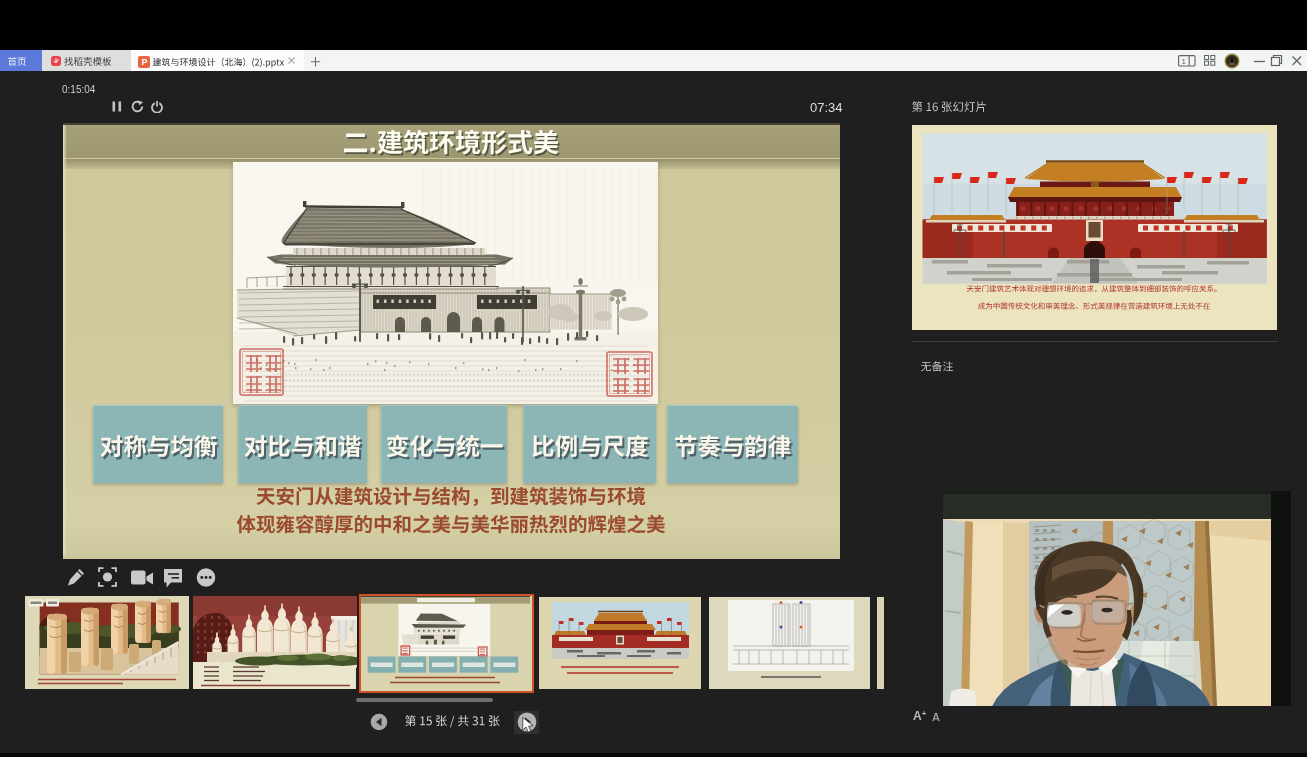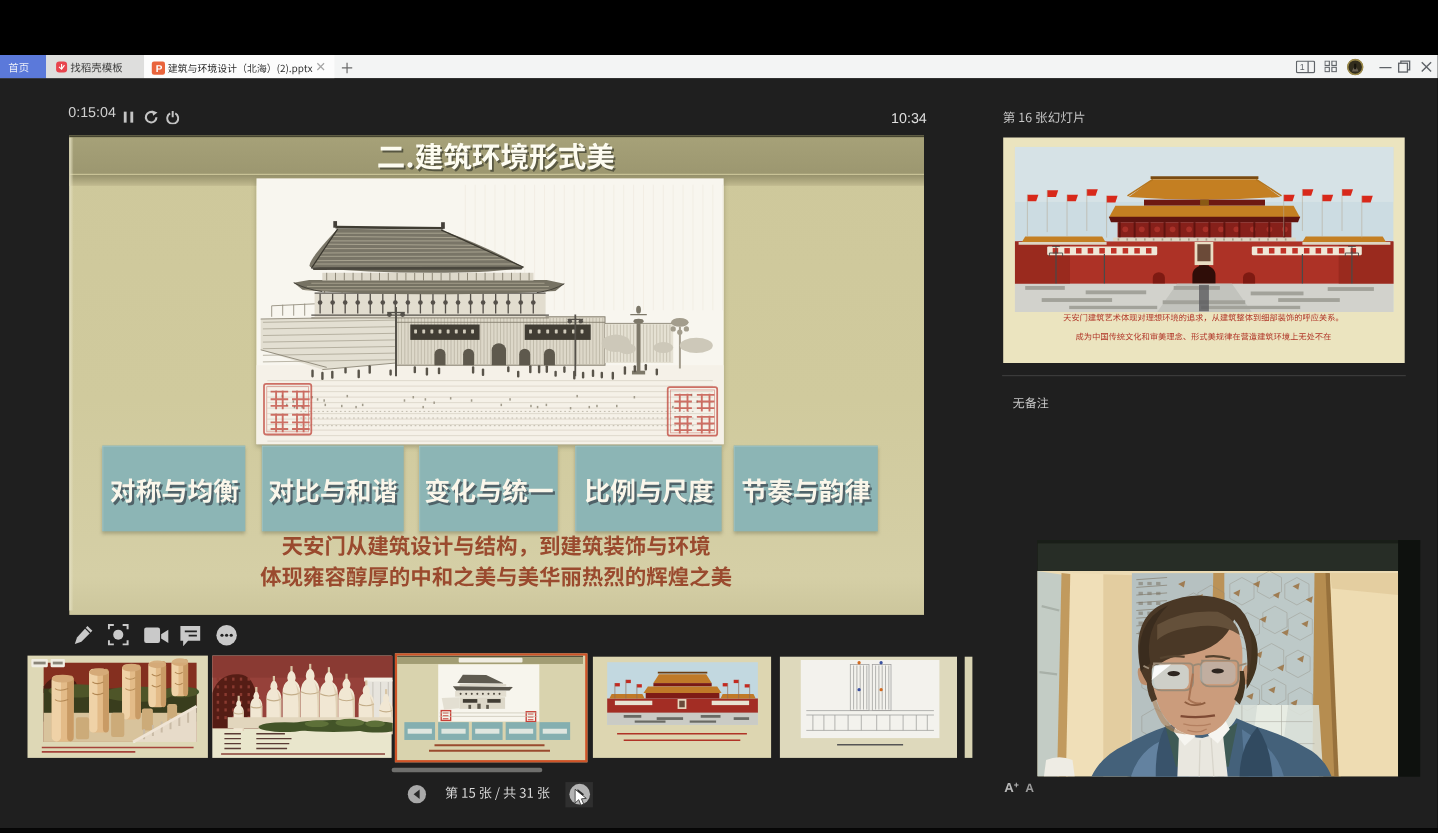--- a/index.html
+++ b/index.html
@@ -76,34 +76,34 @@
       <line x1="1" y1="6.5" x2="12" y2="6.5" stroke="#5f6368" stroke-width="1.3"></line>
     </svg>
   <svg class="abs" style="left:1270px;top:54px" width="14" height="13">
       <path d="M3.5,3.5 v-2 h8 v8 h-2" fill="none" stroke="#5f6368" stroke-width="1.2"></path>
       <rect x="1.5" y="3.5" width="8" height="8" fill="none" stroke="#5f6368" stroke-width="1.2"></rect>
     </svg>
   <svg class="abs" style="left:1291px;top:55px" width="12" height="12">
       <path d="M1.5,1.5 L10,10 M10,1.5 L1.5,10" stroke="#5f6368" stroke-width="1.3"></path>
     </svg>
 
-  <div class="abs" style="left:62px;top:94px;color:#cfcfcf;font-size:13px">0:15:04</div>
+  <div class="abs" style="left:62px;top:84px;color:#cfcfcf;font-size:10px">0:15:04</div>
   <svg class="abs" style="left:112px;top:101px" width="11" height="11">
       <rect x="0.5" y="0.5" width="2.6" height="10" fill="#c4c4c4"></rect>
       <rect x="6.5" y="0.5" width="2.6" height="10" fill="#c4c4c4"></rect>
     </svg>
   <svg class="abs" style="left:130.5px;top:100px" width="13" height="13">
       <path d="M11.2,6.5 A4.8,4.8 0 1 1 8.9,2.4" fill="none" stroke="#c4c4c4" stroke-width="1.9"></path>
       <path d="M7.3,0.4 L12.2,2.3 L8.2,5.3 Z" fill="#c4c4c4"></path>
     </svg>
   <svg class="abs" style="left:150.5px;top:100.5px" width="12" height="12">
       <path d="M3.7,2.1 A5,5 0 1 0 8.3,2.1" fill="none" stroke="#c4c4c4" stroke-width="1.8"></path>
       <line x1="6" y1="0" x2="6" y2="5.6" stroke="#c4c4c4" stroke-width="1.8"></line>
     </svg>
-  <div class="abs" style="left:810px;top:99.5px;color:#dedede;font-size:13px">10:34</div>
+  <div class="abs" style="left:810px;top:99.5px;color:#dedede;font-size:13px">07:34</div>
 
   <div class="abs" style="left:62.7px;top:122.5px;width:777px;height:436px;background:linear-gradient(180deg,#cec89b 0%,#d0ca9d 55%,#d5cfa6 92%,#ccc69c 100%)">
     <div class="abs" style="left:0;top:0;width:777px;height:2.6px;background:#45442f"></div>
     <div class="abs" style="left:0;top:2.6px;width:777px;height:33.4px;background:linear-gradient(180deg,#a6a178,#9c9770)"></div>
     <div class="abs" style="left:0;top:36px;width:777px;height:10px;background:linear-gradient(180deg,#96916b,#c2bb90)"></div>
     <div class="abs" style="left:0;top:2.6px;width:4px;height:430px;background:linear-gradient(90deg,#e3dfc0,rgba(227,223,192,0))"></div>
 
     <svg class="abs" style="left:170.3px;top:39.5px;box-shadow:0 2px 4px rgba(90,85,60,0.35)" width="425" height="242" viewBox="0 0 425 242">
         <rect width="425" height="242" fill="#f8f6ef"></rect>
         <rect x="0" y="170" width="425" height="72" fill="#f5f1e8"></rect>

